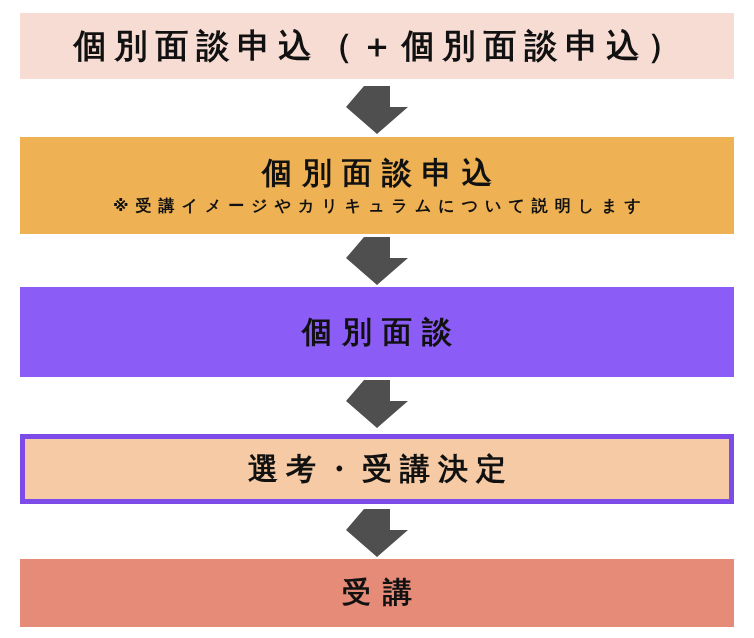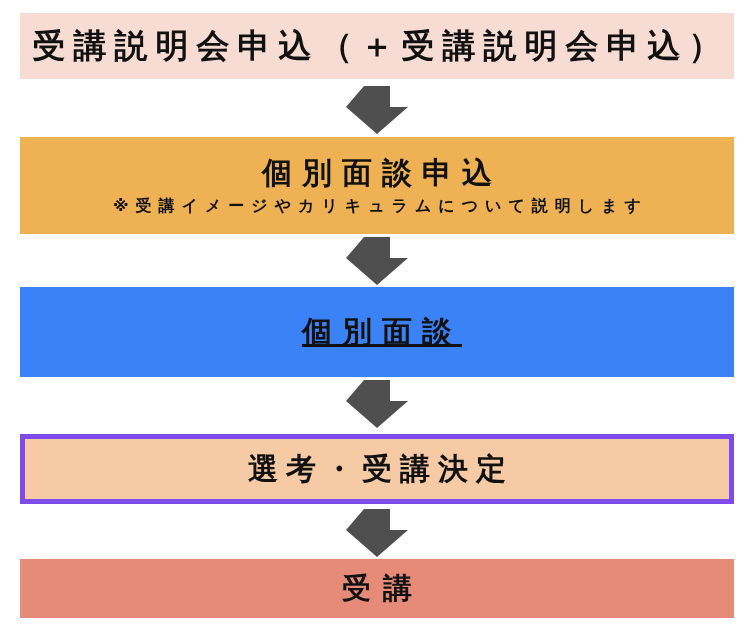--- a/index.html
+++ b/index.html
@@ -41,51 +41,51 @@
     letter-spacing: 7px;
     padding-left: 7px;
     font-weight: bold;
   }
   .step1 { height: 66px; }
   .step1 .title { font-size: 33px; letter-spacing: 8px; padding-left: 8px; }
   .step2 { height: 97px; }
   .step3 { height: 90px; }
   .step4 { height: 70px; border: 5px solid; }
   .step4 .title { letter-spacing: 8px; padding-left: 8px; }
-  .step5 { height: 59px; }
+  .step5 { height: 68px; }
   .step5 .title { font-size: 29px; letter-spacing: 12px; padding-left: 12px; }
   .arrow {
     width: 62px;
     height: 48px;
     clip-path: polygon(29% 0, 71% 0, 71% 44%, 100% 44%, 50% 100%, 0% 44%);
   }
   .a1 { margin: 7px auto 3px; }
   .a2 { margin: 3px auto 2px; }
   .a3 { margin: 3px auto 6px; }
   .a4 { margin: 5px auto 2px; }
 </style>
 </head>
 <body>
 
 <div class="flow">
 
   <div class="step step1" style="background-color: rgb(247, 220, 211);">
-    <div class="title">受講説明会申込（＋受講説明会申込）</div>
+    <div class="title">個別面談申込（＋個別面談申込）</div>
   </div>
 
   <div class="arrow a1" style="background-color: rgb(79, 79, 79);"></div>
 
   <div class="step step2" style="background-color: rgb(238, 178, 84);">
     <div class="title">個別面談申込</div>
     <div class="note">※受講イメージやカリキュラムについて説明します</div>
   </div>
 
   <div class="arrow a2" style="background-color: rgb(79, 79, 79);"></div>
 
-  <div class="step step3" style="background-color: #3b82f6; text-decoration: underline;">
+  <div class="step step3" style="background-color: #8b5cf6;">
     <div class="title">個別面談</div>
   </div>
 
   <div class="arrow a3" style="background-color: rgb(79, 79, 79);"></div>
 
   <div class="step step4" style="background-color: rgb(246, 202, 164); border-color: rgb(124, 75, 232);">
     <div class="title">選考・受講決定</div>
   </div>
 
   <div class="arrow a4" style="background-color: rgb(79, 79, 79);"></div>

